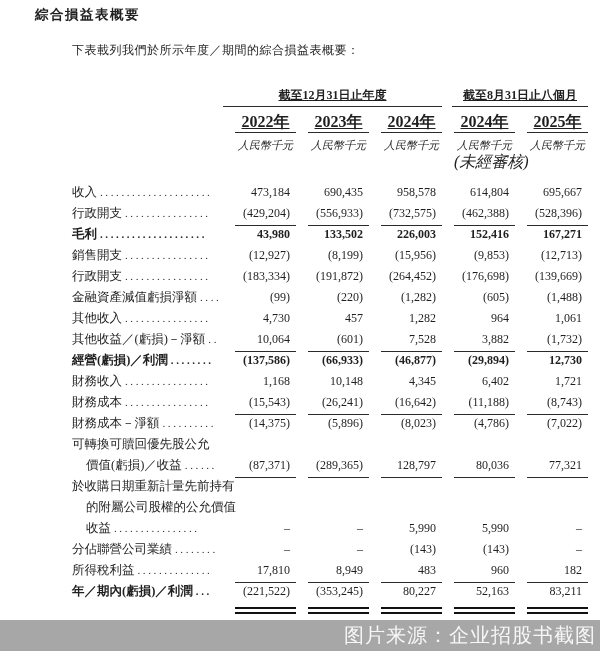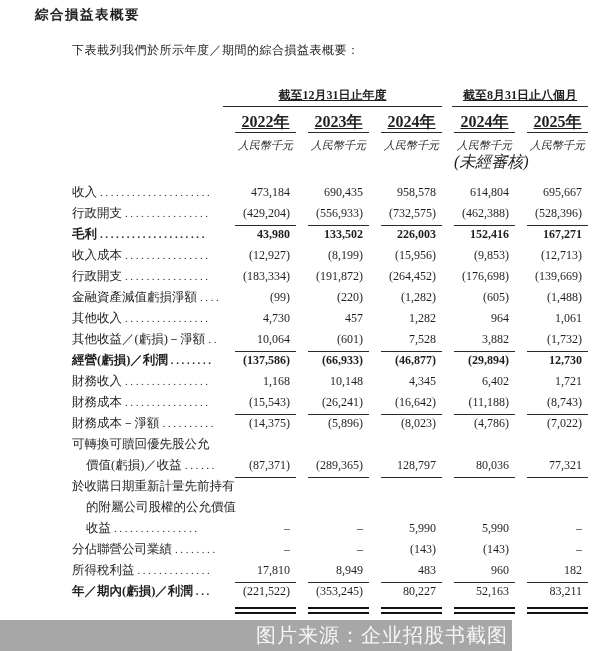--- a/index.html
+++ b/index.html
@@ -57,21 +57,21 @@
   .b{font-weight:bold;}
   .val.u1::after{
     content:"";position:absolute;left:0;right:0;bottom:-2px;
     border-bottom:1px solid #2a2a2a;
   }
   .val.u2::after{
     content:"";position:absolute;left:0;right:0;bottom:-12px;height:3px;
     border-top:2.5px solid #111;border-bottom:2.5px solid #111;
   }
   .wm-bar{
-    position:absolute;left:0;top:620px;width:512px;height:31px;
+    position:absolute;left:0;top:620px;width:600px;height:31px;
     background:rgba(152,152,152,0.85);z-index:5;
     text-align:right;
   }
   .wm-bar span{
     font-family:"Liberation Sans","DejaVu Sans",sans-serif;
     font-size:20px;line-height:31px;color:#f7f7f7;
     padding-right:4px;letter-spacing:1px;
   }
 </style>
 </head>
@@ -196,21 +196,21 @@
           </td>
           <td>
             <div class="val b">152,416</div>
           </td>
           <td>
             <div class="val b">167,271</div>
           </td>
         </tr>
         <tr>
           <td>
-            <div class="lbl-line"><span>收入成本</span><span class="dots">................</span></div>
+            <div class="lbl-line"><span>銷售開支</span><span class="dots">................</span></div>
           </td>
           <td>
             <div class="val">(12,927)</div>
           </td>
           <td>
             <div class="val">(8,199)</div>
           </td>
           <td>
             <div class="val">(15,956)</div>
           </td>

